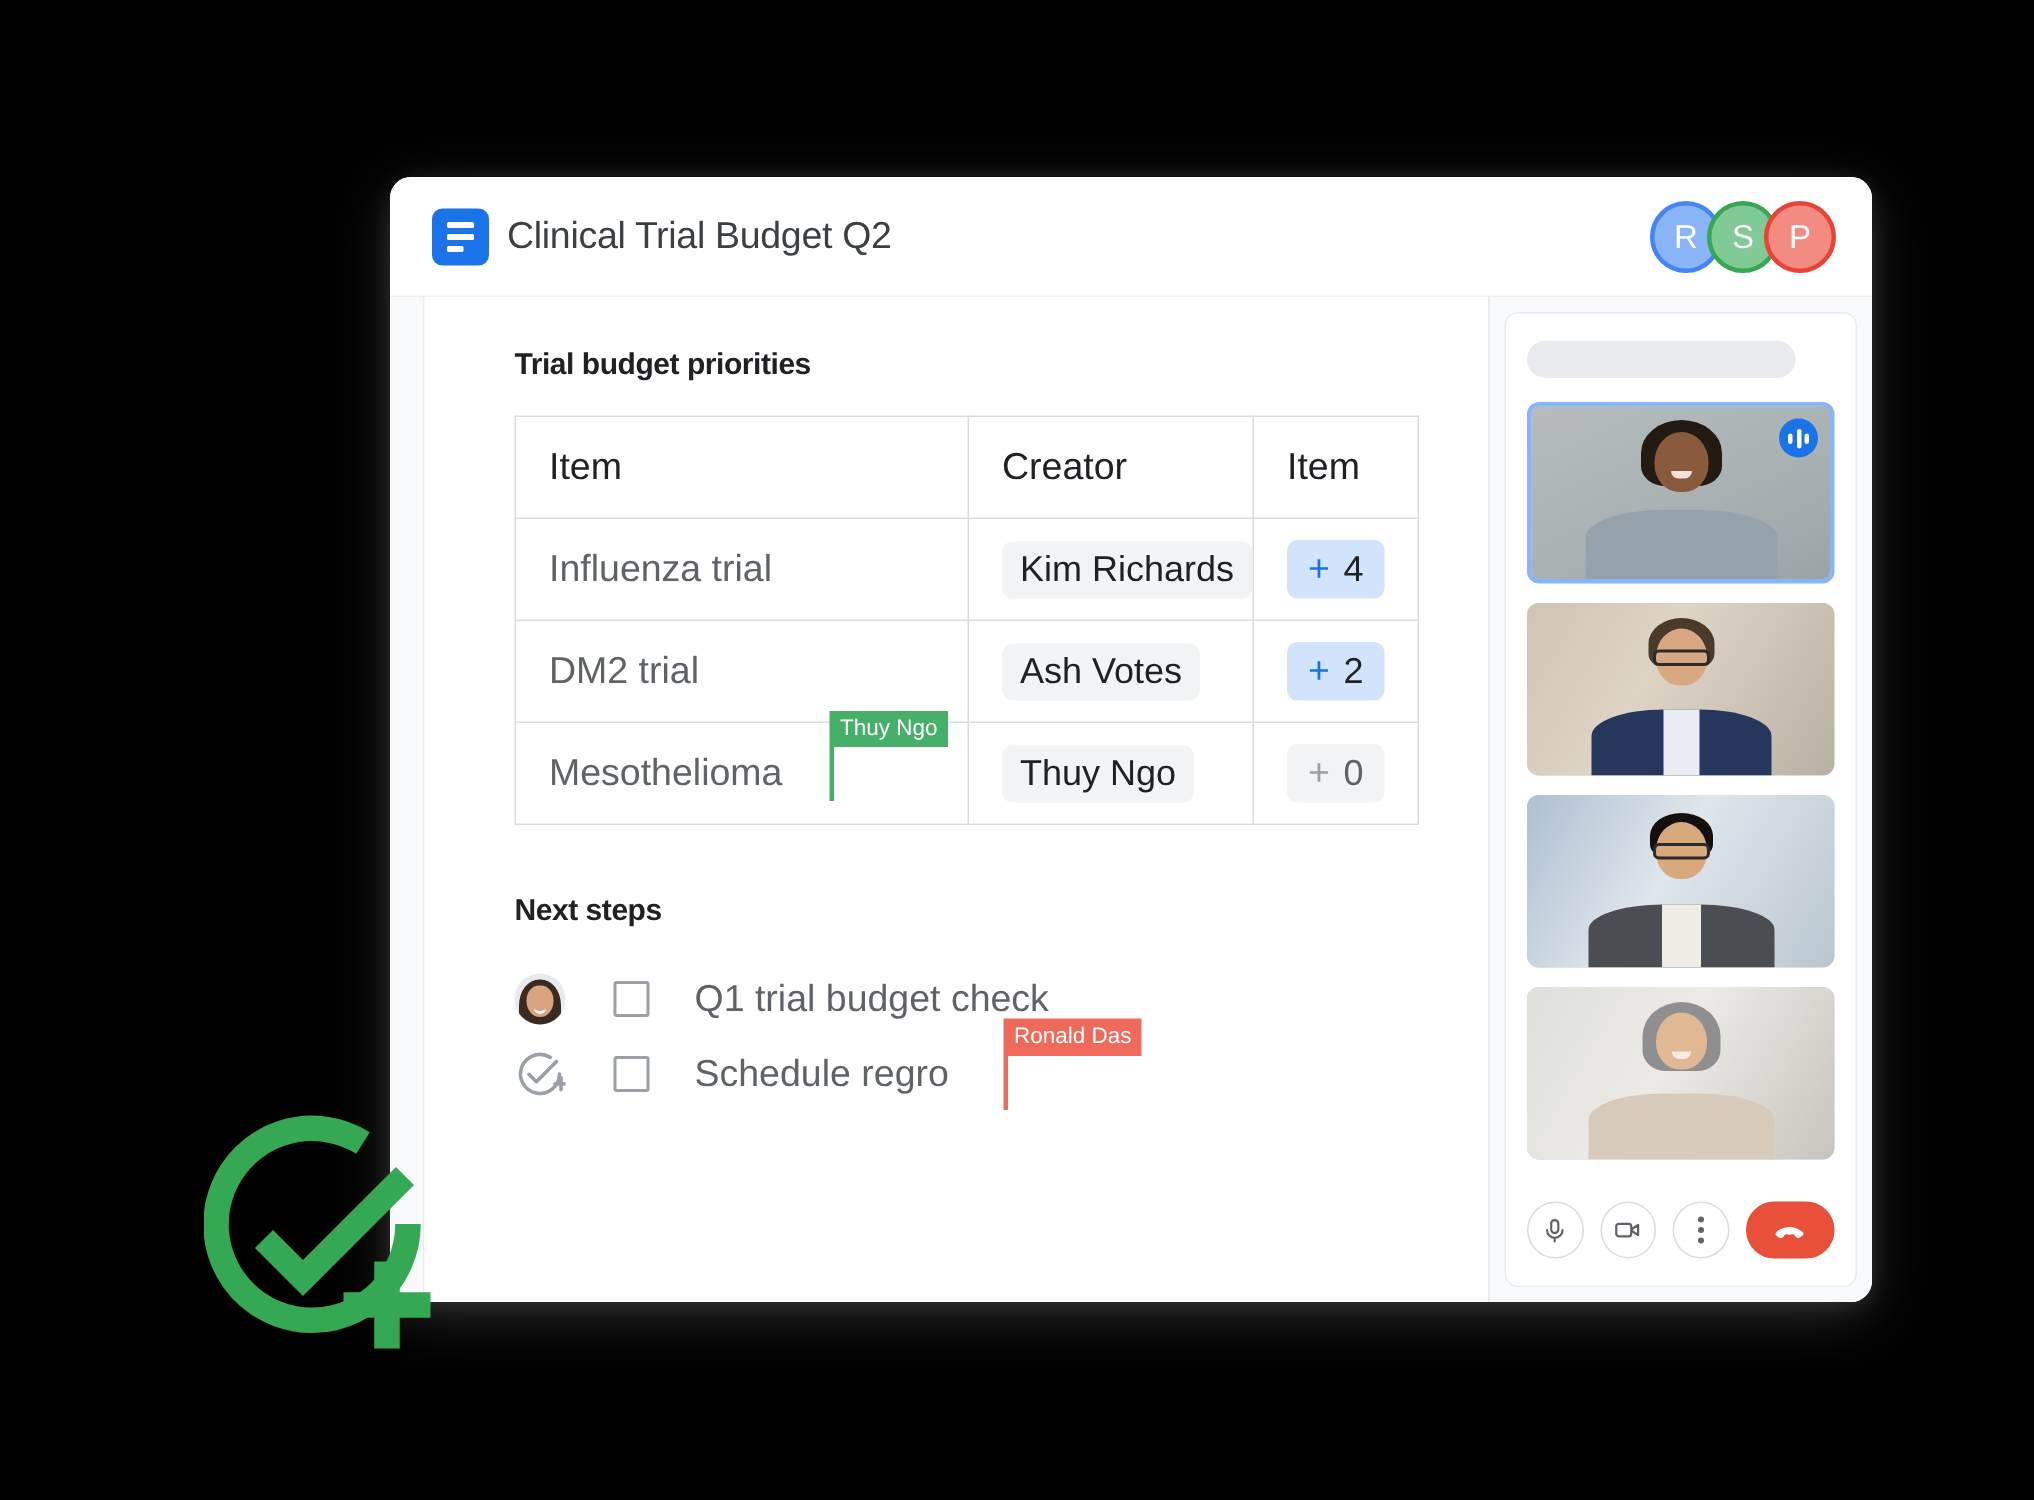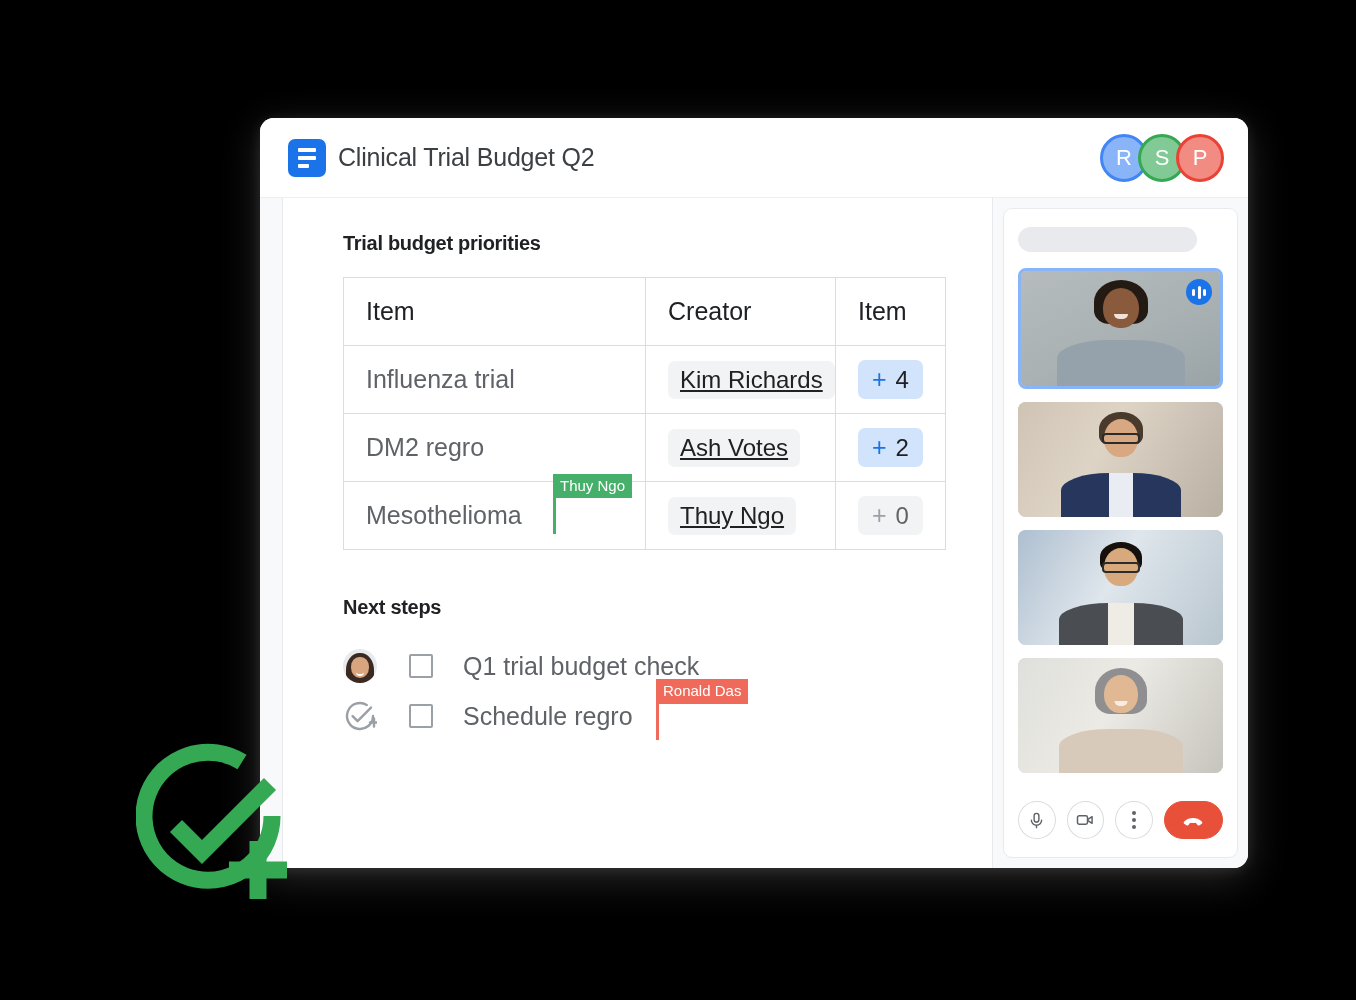--- a/index.html
+++ b/index.html
@@ -147,21 +147,20 @@
   }
 
   .chip-name {
     display: inline-block;
     background: #f1f3f4;
     border-radius: 7px;
     padding: 5px 12px;
     font-size: 24px;
     color: #202124;
     white-space: nowrap;
-    text-decoration: underline;
   }
   .chip-vote {
     display: inline-flex;
     align-items: baseline;
     gap: 9px;
     background: #d2e3fc;
     border-radius: 7px;
     padding: 5px 14px;
     font-size: 24px;
   }
@@ -182,21 +181,21 @@
     position: absolute;
     left: 0;
     bottom: 100%;
     padding: 3px 7px 4px 7px;
     font-size: 15px;
     color: #ffffff;
     white-space: nowrap;
     line-height: 1.15;
   }
   .collab-cursor.green .caret, .collab-cursor.green .tag { background: #46b06a; }
-  .collab-cursor.red   .caret, .collab-cursor.red   .tag { background: #ef6a5a; }
+  .collab-cursor.red   .caret, .collab-cursor.red   .tag { background: #ef6a5a; margin-left: 13px; }
 
   
   #next-steps-title { margin-top: 46px; }
   #task-list { margin-top: 6px; }
   .task-row {
     display: flex;
     align-items: center;
     height: 50px;
     position: relative;
   }
@@ -400,21 +399,21 @@
               <span class="chip-name">Kim Richards</span>
             </td>
             <td>
               <span class="chip-vote">
                 <span class="plus">+</span>
                 <span class="num">4</span>
               </span>
             </td>
           </tr>
           <tr>
-            <td class="item-cell">DM2 regro</td>
+            <td class="item-cell">DM2 trial</td>
             <td>
               <span class="chip-name">Ash Votes</span>
             </td>
             <td>
               <span class="chip-vote">
                 <span class="plus">+</span>
                 <span class="num">2</span>
               </span>
             </td>
           </tr>

